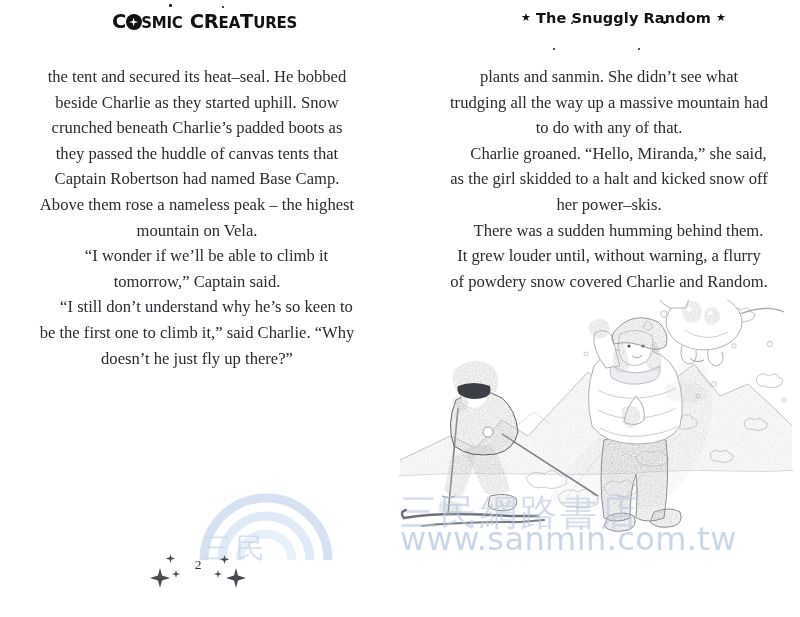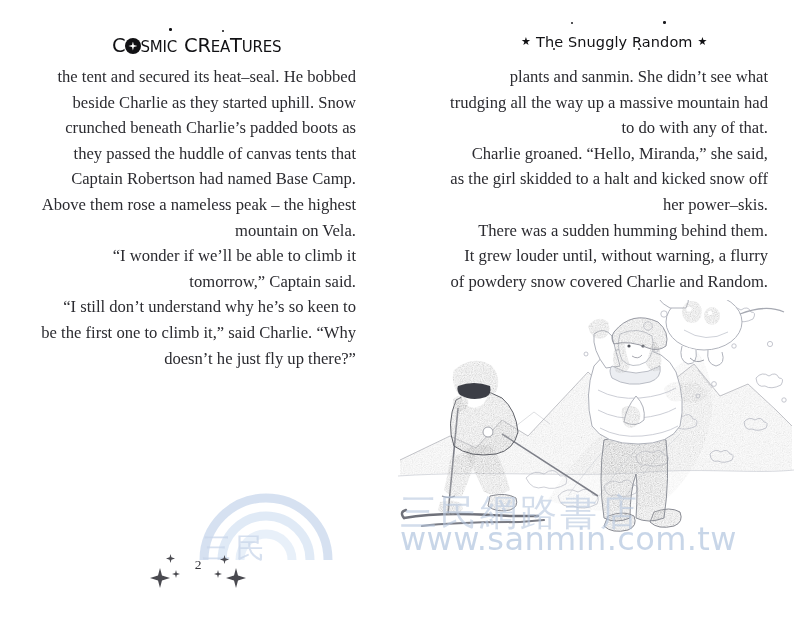--- a/index.html
+++ b/index.html
@@ -19,23 +19,23 @@
 
   .page {
     position: absolute;
     inset: 0;
     background: #ffffff;
   }
 
   
   .running-head {
     position: absolute;
-    top: 34px;
+    top: 10px;
     font-family: "DejaVu Sans", "Liberation Sans", sans-serif;
-    font-weight: 400;
+    font-weight: 700;
     color: #111114;
     white-space: nowrap;
   }
   .running-head-left {
     left: 112px;
     font-size: 17.5px;
     letter-spacing: -0.2px;
   }
   .rh-cap   { font-size: 19.5px; }
   .rh-small { font-size: 15px; }
@@ -89,21 +89,21 @@
     border-radius: 50%;
   }
 
   
   .col {
     position: absolute;
     top: 64px;
     width: 318px;
     font-size: 16.6px;
     line-height: 25.6px;
-    text-align: right;
+    text-align: center;
     color: #2b2b30;
   }
   .col-left  { left: 38px; }
   .col-right { left: 450px; }
 
   .col p { margin: 0; }
   .col p.indent { text-indent: 19px; }
 
   
   .folio {

